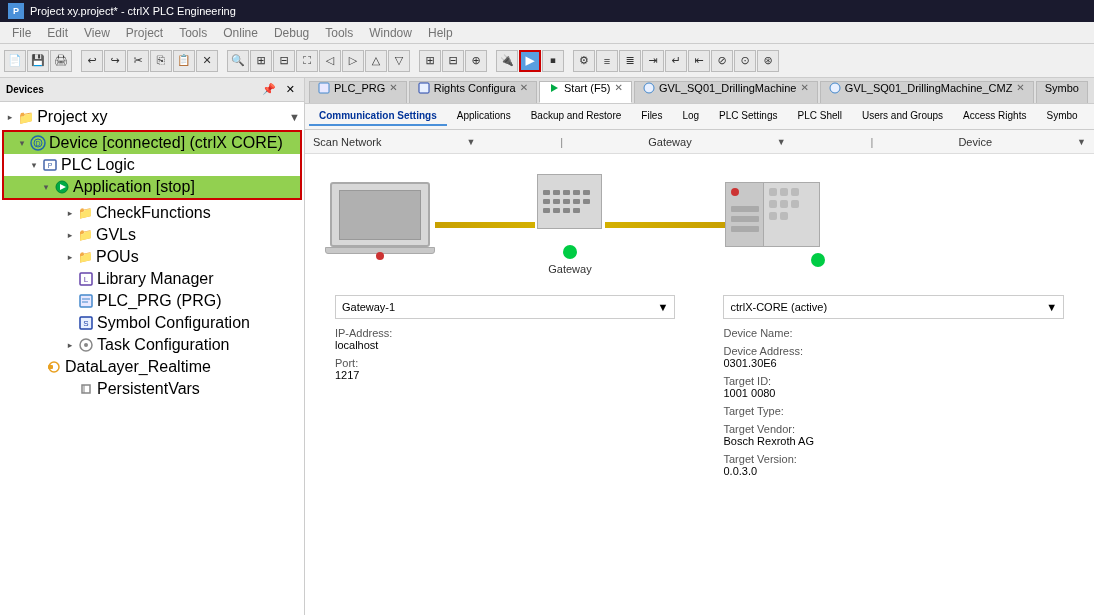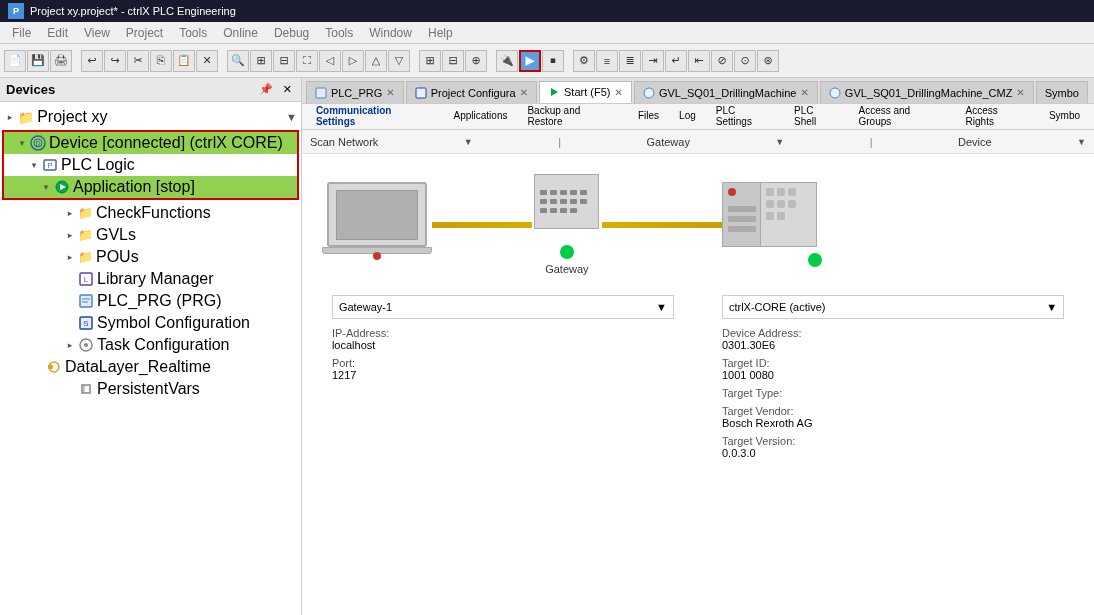--- a/index.html
+++ b/index.html
@@ -19,42 +19,42 @@
     .toolbar-btn.highlight { border: 2px solid #cc0000; background: #5a9fe0; }
     .toolbar-sep { width: 4px; }
     .toolbar-group { display: flex; gap: 1px; margin-right: 3px; }
 
     
     .main-layout { display: flex; height: calc(615px - 22px - 22px - 34px); }
 
     
     .sidebar { width: 370px; background: white; border-right: 1px solid #ccc; display: flex; flex-direction: column; }
     .sidebar-header { background: #e8e8e8; height: 24px; display: flex; align-items: center; padding: 0 6px; border-bottom: 1px solid #ccc; justify-content: space-between; }
-    .sidebar-title { font-size: 13px; font-weight: bold; }
+    .sidebar-title { font-size: 10px; font-weight: bold; }
     .sidebar-controls { display: flex; gap: 4px; }
     .sidebar-ctrl-btn { font-size: 11px; cursor: pointer; padding: 1px 3px; }
 
     .tree { padding: 4px 0; flex: 1; overflow-y: auto; }
     .tree-item { display: flex; align-items: center; padding: 2px 4px; cursor: pointer; white-space: nowrap; }
     .tree-item.selected { background: #92d050; }
     .tree-item.selected2 { background: #92d050; }
     .indent2 { padding-left: 32px; }
     .indent4 { padding-left: 64px; }
     .tree-label { font-size: 16px; }
     .expand-icon { width: 12px; height: 12px; margin-right: 2px; display: flex; align-items: center; justify-content: center; font-size: 9px; color: #555; flex-shrink: 0; }
 
     
     .highlight-box { border: 2px solid #cc0000; margin: 2px; }
 
     
     .content { flex: 1; background: white; display: flex; flex-direction: column; }
 
     
     .tab-bar-top { background: #e0e0e0; height: 26px; display: flex; align-items: flex-end; padding: 0 4px; border-bottom: 1px solid #ccc; overflow: hidden; }
-    .tab { height: 22px; padding: 0 8px; display: flex; align-items: center; background: #d0d0d0; border: 1px solid #bbb; border-bottom: none; margin-right: 2px; font-size: 11px; cursor: pointer; white-space: nowrap; gap: 4px; margin-top: 33px; }
+    .tab { height: 22px; padding: 0 8px; display: flex; background: #d0d0d0; border: 1px solid #bbb; border-bottom: none; margin-right: 2px; font-size: 11px; cursor: pointer; white-space: nowrap; gap: 4px; margin-top: 33px; }
     .tab.active { background: white; border-bottom: 1px solid white; z-index: 1; }
     .tab-close { font-size: 10px; color: #666; }
 
     
     .sub-tab-bar { background: #f5f5f5; height: 26px; display: flex; align-items: center; padding: 0 4px; border-bottom: 1px solid #ccc; }
     .sub-tab { padding: 3px 10px; font-size: 10px; cursor: pointer; border-bottom: 2px solid transparent; }
     .sub-tab.active { border-bottom: 2px solid #4a90d9; font-weight: bold; color: #003399; }
 
     
     .breadcrumb-bar { background: #f5f5f5; height: 24px; display: flex; align-items: center; padding: 0 8px; border-bottom: 1px solid #ddd; gap: 4px; justify-content: space-between; }
@@ -282,21 +282,21 @@
         <svg width="12" height="12" viewBox="0 0 12 12">
           <rect x="1" y="1" width="10" height="10" fill="#e8e8ff" stroke="#4488cc" stroke-width="1" rx="1"></rect>
         </svg>
         <span>PLC_PRG</span>
         <span class="tab-close">✕</span>
       </div>
       <div class="tab">
         <svg width="12" height="12" viewBox="0 0 12 12">
           <rect x="1" y="1" width="10" height="10" fill="#e8f0ff" stroke="#2244aa" stroke-width="1" rx="1"></rect>
         </svg>
-        <span>Project Configura</span>
+        <span>Rights Configura</span>
         <span class="tab-close">✕</span>
       </div>
       <div class="tab active">
         <svg width="12" height="12" viewBox="0 0 12 12">
           <polygon points="3,2 10,6 3,10" fill="#00aa44"></polygon>
         </svg>
         <span>Start (F5)</span>
         <span class="tab-close">✕</span>
       </div>
       <div class="tab">
@@ -319,21 +319,21 @@
     </div>
 
     <div class="sub-tab-bar">
       <div class="sub-tab active">Communication Settings</div>
       <div class="sub-tab">Applications</div>
       <div class="sub-tab">Backup and Restore</div>
       <div class="sub-tab">Files</div>
       <div class="sub-tab">Log</div>
       <div class="sub-tab">PLC Settings</div>
       <div class="sub-tab">PLC Shell</div>
-      <div class="sub-tab">Access and Groups</div>
+      <div class="sub-tab">Users and Groups</div>
       <div class="sub-tab">Access Rights</div>
       <div class="sub-tab">Symbo</div>
     </div>
 
     <div class="breadcrumb-bar">
       <span class="breadcrumb-item">Scan Network</span>
       <span class="breadcrumb-dropdown">▼</span>
       <span class="breadcrumb-sep">|</span>
       <span class="breadcrumb-item">Gateway</span>
       <span class="breadcrumb-dropdown">▼</span>
@@ -444,20 +444,21 @@
             <div class="info-value">1217</div>
           </div>
         </div>
 
         <div class="info-panel">
           <div class="info-dropdown">
             <span>ctrlX-CORE (active)</span>
             <span>▼</span>
           </div>
           <div class="info-field">
+            <div class="info-label">Device Name:</div>
           </div>
           <div class="info-field">
             <div class="info-label">Device Address:</div>
             <div class="info-value">0301.30E6</div>
           </div>
           <div class="info-field">
             <div class="info-label">Target ID:</div>
             <div class="info-value">1001 0080</div>
           </div>
           <div class="info-field">

